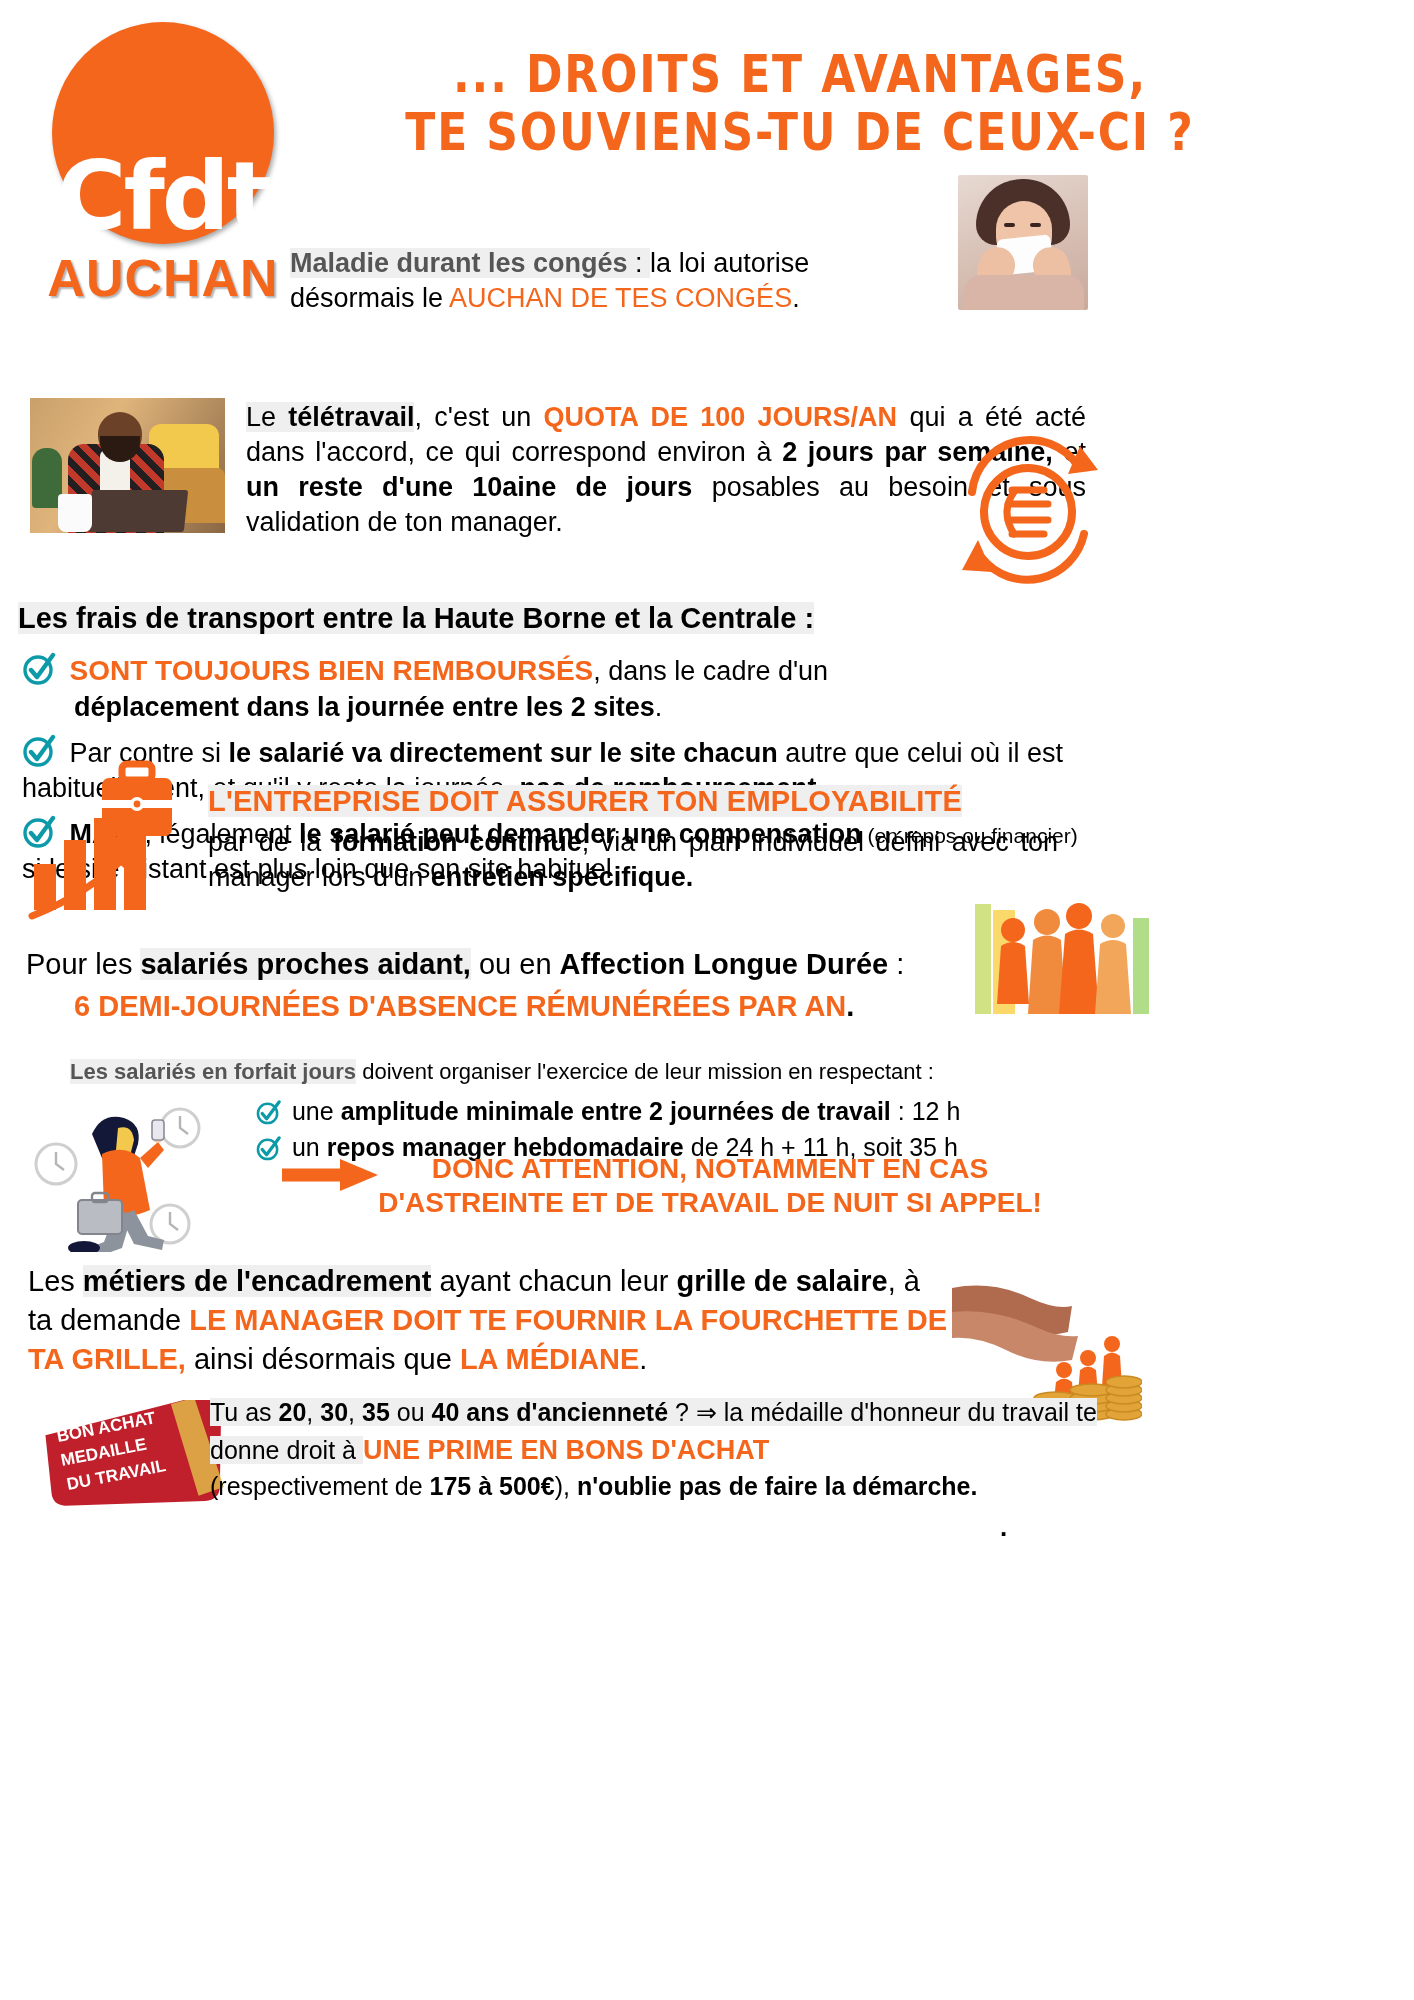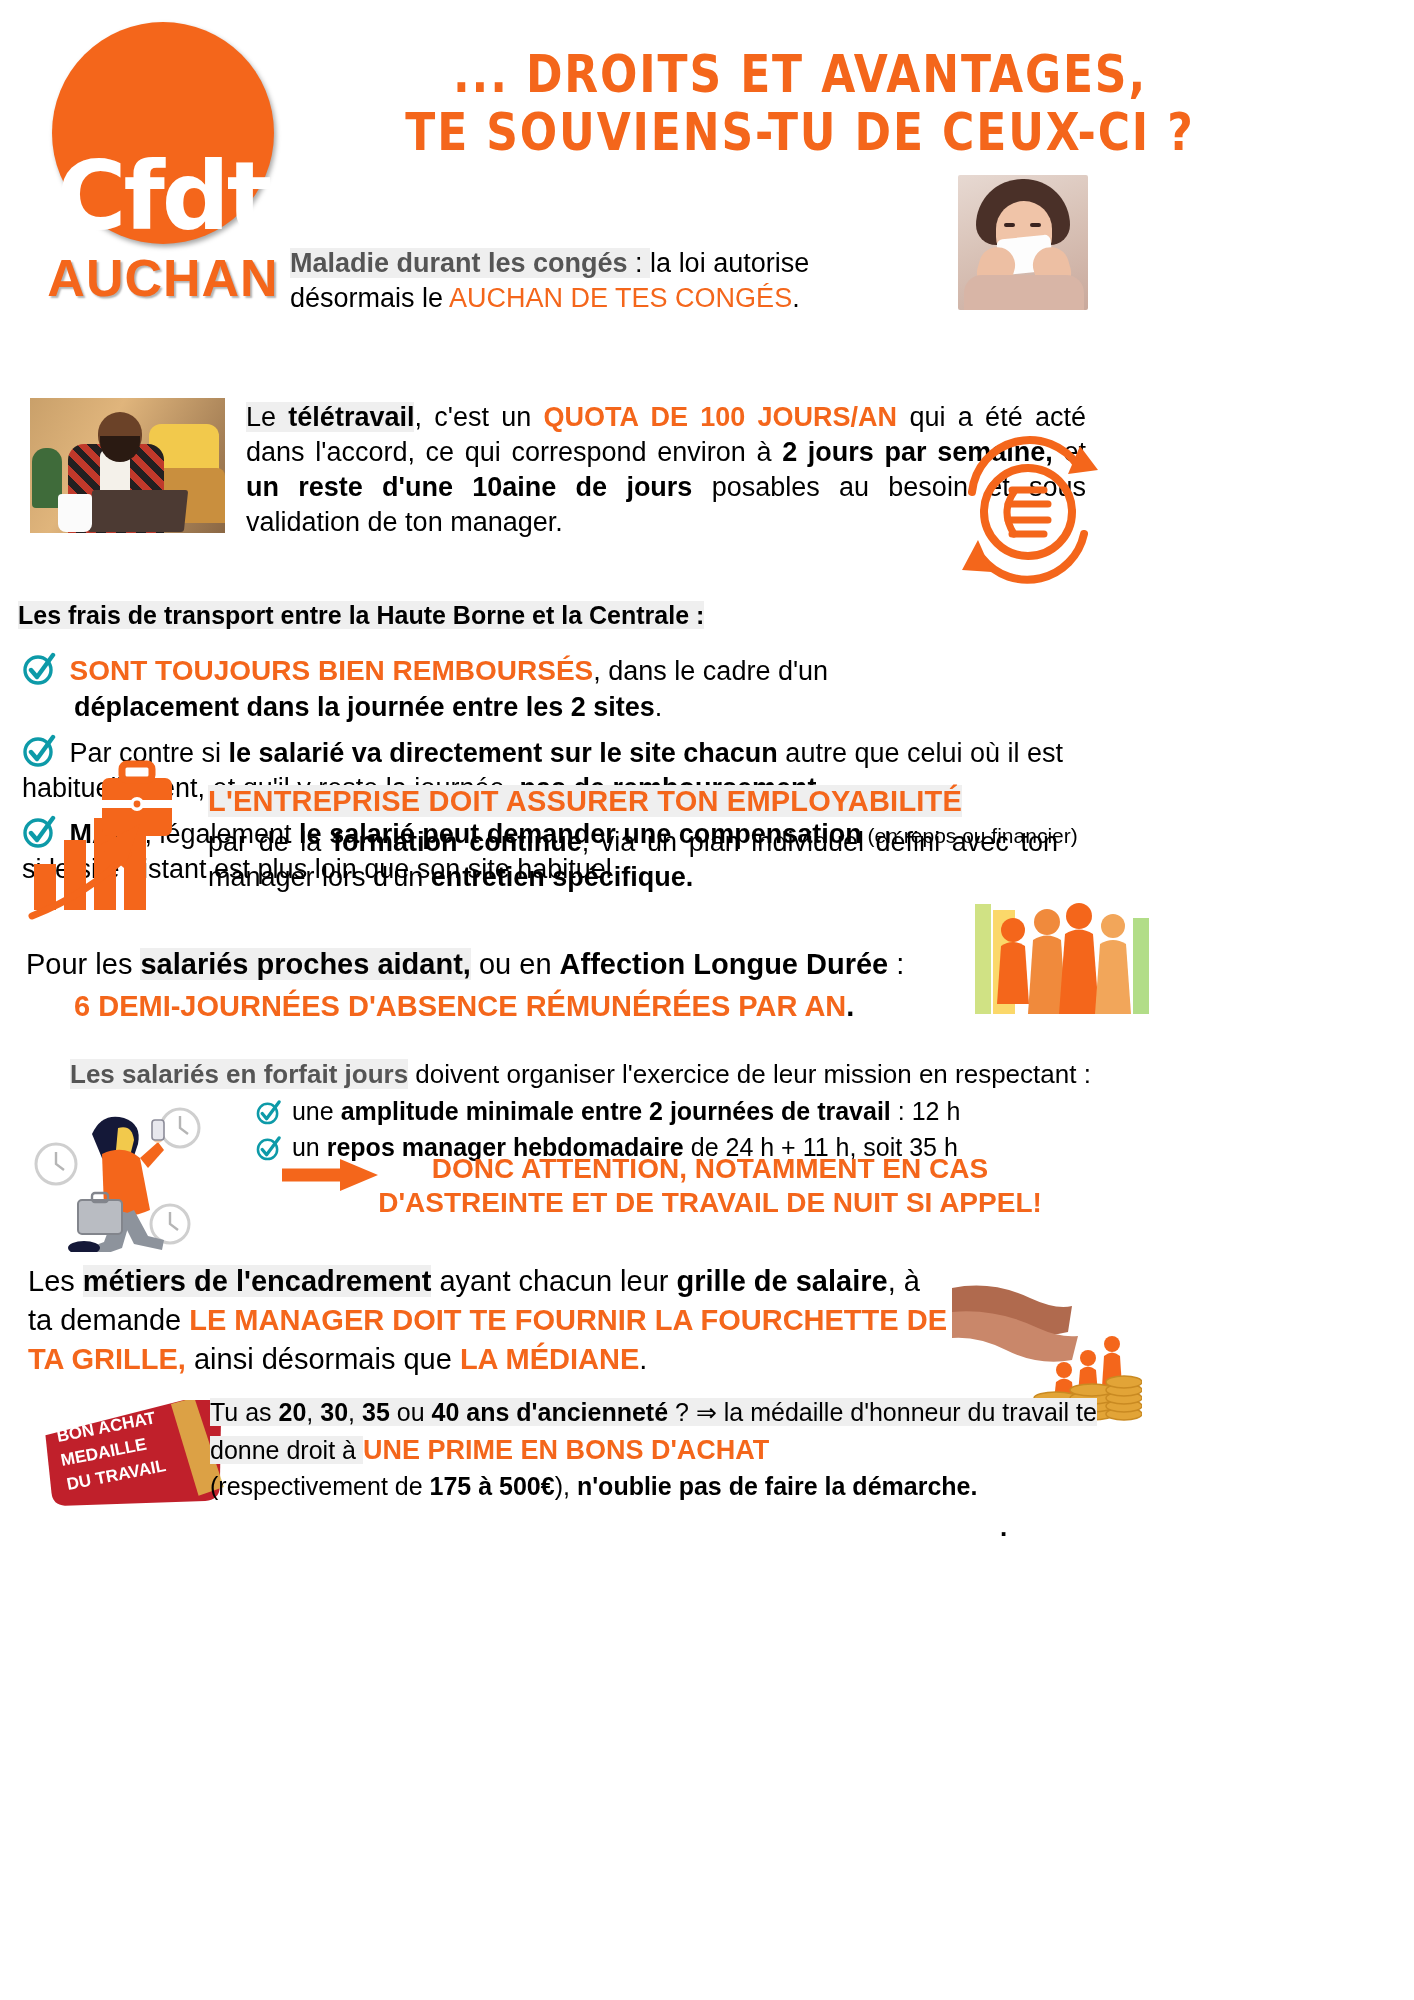--- a/index.html
+++ b/index.html
@@ -84,21 +84,21 @@
   #tele-photo .beard{position:absolute;left:70px;top:38px;width:40px;height:26px;border-radius:0 0 20px 20px;background:#2a1a12;}
   #tele-photo .laptop{position:absolute;left:60px;top:92px;width:96px;height:42px;background:#4c3a33;border-radius:3px;transform:skewX(-6deg);}
   #tele-photo .mug{position:absolute;left:28px;top:96px;width:34px;height:38px;border-radius:4px 4px 8px 8px;background:#fbfbfb;}
   #tele-photo .plant{position:absolute;left:2px;top:50px;width:30px;height:60px;background:#3f6b3a;border-radius:14px 14px 4px 4px;}
   #sec-tele{position:absolute;left:246px;top:400px;width:840px;}
   #sec-tele .para{text-align:justify;}
 
   
   #transport-head{position:absolute;left:18px;top:600px;width:940px;}
   #transport-head .hline{
-    display:inline;font-size:25px;font-weight:bold;line-height:1.25;
+    display:inline;font-size:29px;font-weight:bold;line-height:1.25;
     background:#efefef;
   }
   #euro-icon{position:absolute;left:948px;top:430px;width:160px;height:160px;}
 
   #bullets{position:absolute;left:22px;top:652px;width:1090px;}
   .bullet-row{position:relative;margin-bottom:8px;}
   .check{
     display:inline-block;vertical-align:-6px;width:34px;height:34px;margin-right:6px;
   }
   .blk{font-size:27px;line-height:1.32;}
@@ -113,21 +113,21 @@
   #sec-emp .para{text-align:justify;margin-top:7px;}
 
   
   #sec-aidant{position:absolute;left:26px;top:945px;width:960px;}
   #sec-aidant .l1{font-size:29px;line-height:1.35;}
   #sec-aidant .l2{font-size:29px;font-weight:bold;color:#f4661b;margin-top:6px;padding-left:48px;}
   #people-icon{position:absolute;left:975px;top:900px;width:175px;height:120px;}
 
   
   #sec-forfait{position:absolute;left:26px;top:1058px;width:1100px;}
-  #sec-forfait .fhead{font-size:26px;line-height:1.3;padding-left:44px;}
+  #sec-forfait .fhead{font-size:22px;line-height:1.3;padding-left:44px;}
   #runner{position:absolute;left:30px;top:1092px;width:215px;height:160px;}
   #forfait-list{position:absolute;left:256px;top:1095px;width:880px;}
   .fitem{font-size:25px;line-height:1.34;margin-bottom:2px;}
   .fcheck{display:inline-block;vertical-align:-5px;width:25px;height:25px;margin-right:4px;}
   #forfait-warn{position:absolute;left:280px;top:1152px;width:860px;}
   #forfait-warn .warn{
     color:#f4661b;font-weight:bold;font-size:28px;line-height:1.2;text-align:center;
   }
   #arrow-icon{position:absolute;left:280px;top:1158px;width:100px;height:34px;}
 

